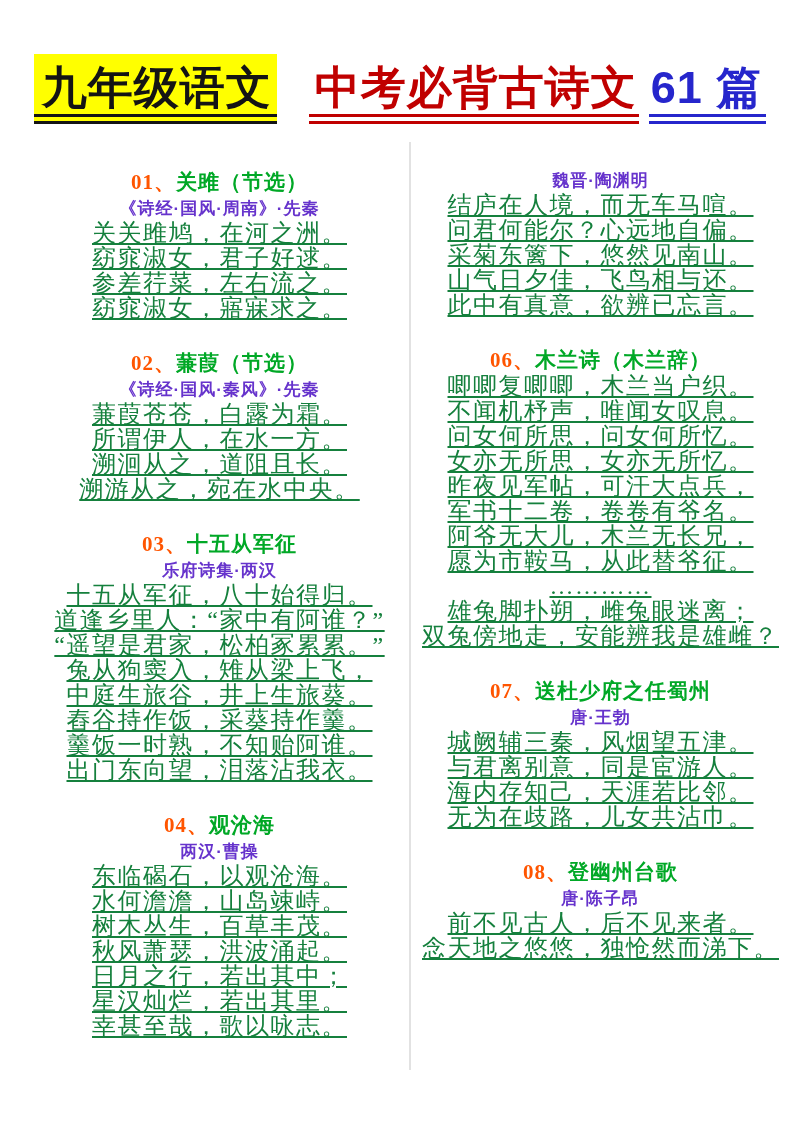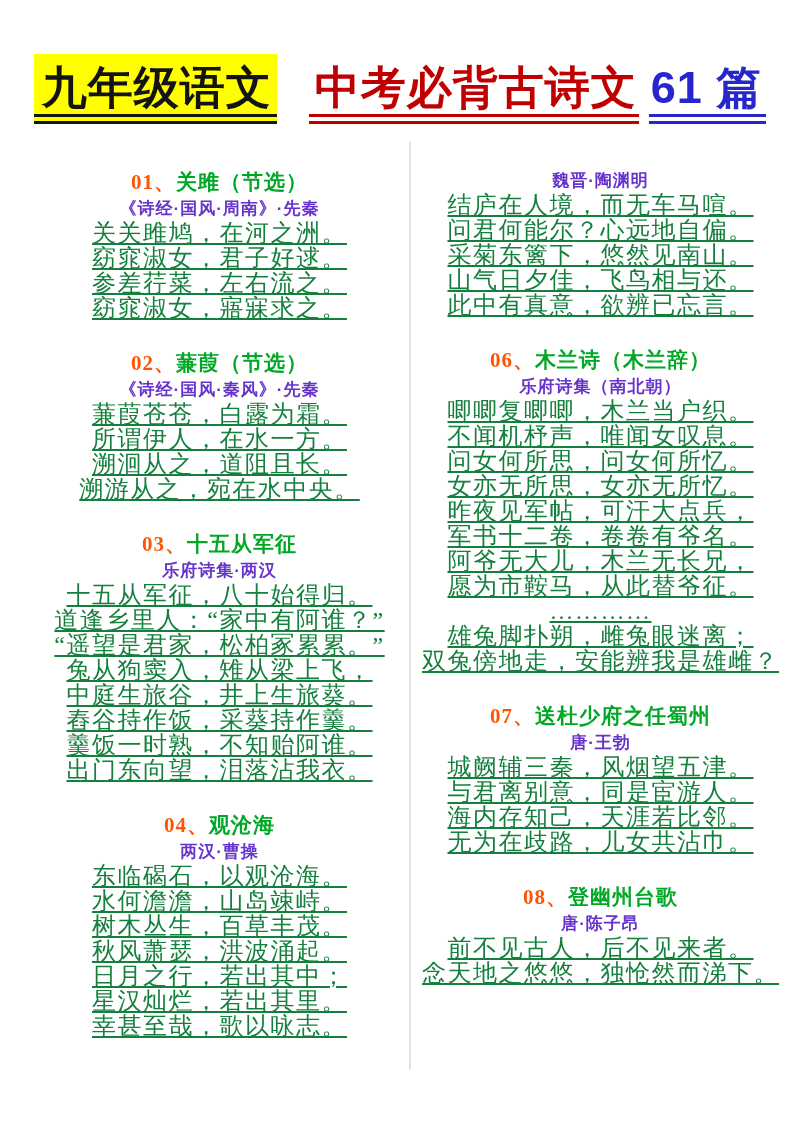--- a/index.html
+++ b/index.html
@@ -153,21 +153,20 @@
         <div class="poem">
           <div class="poem-attr">魏晋·陶渊明</div>
           <div class="poem-line">结庐在人境，而无车马喧。</div>
           <div class="poem-line">问君何能尔？心远地自偏。</div>
           <div class="poem-line">采菊东篱下，悠然见南山。</div>
           <div class="poem-line">山气日夕佳，飞鸟相与还。</div>
           <div class="poem-line">此中有真意，欲辨已忘言。</div>
         </div>
         <div class="poem">
           <div class="poem-title"><span class="num">06、</span><span class="name">木兰诗（木兰辞）</span></div>
-          <div class="poem-attr">乐府诗集（南北朝）</div>
           <div class="poem-line">唧唧复唧唧，木兰当户织。</div>
           <div class="poem-line">不闻机杼声，唯闻女叹息。</div>
           <div class="poem-line">问女何所思，问女何所忆。</div>
           <div class="poem-line">女亦无所思，女亦无所忆。</div>
           <div class="poem-line">昨夜见军帖，可汗大点兵，</div>
           <div class="poem-line">军书十二卷，卷卷有爷名。</div>
           <div class="poem-line">阿爷无大儿，木兰无长兄，</div>
           <div class="poem-line">愿为市鞍马，从此替爷征。</div>
           <div class="poem-line">…………</div>
           <div class="poem-line">雄兔脚扑朔，雌兔眼迷离；</div>

